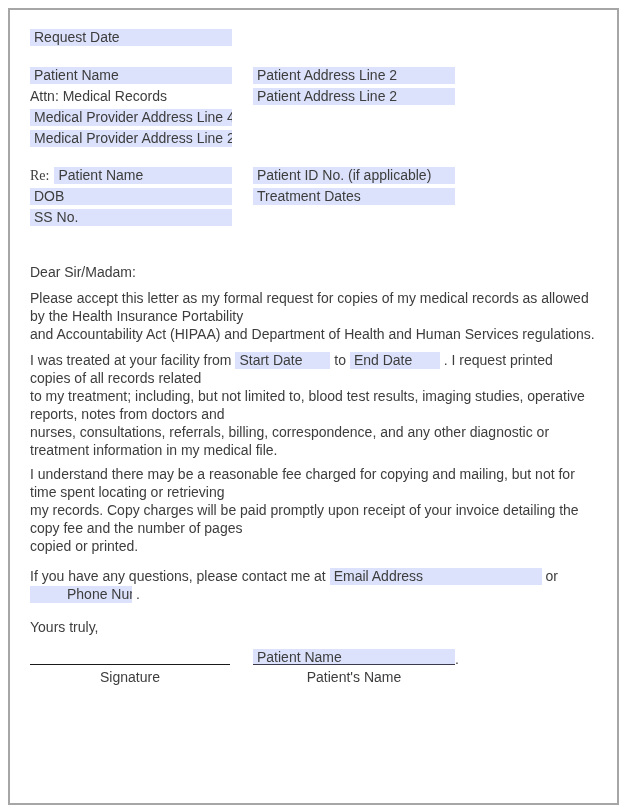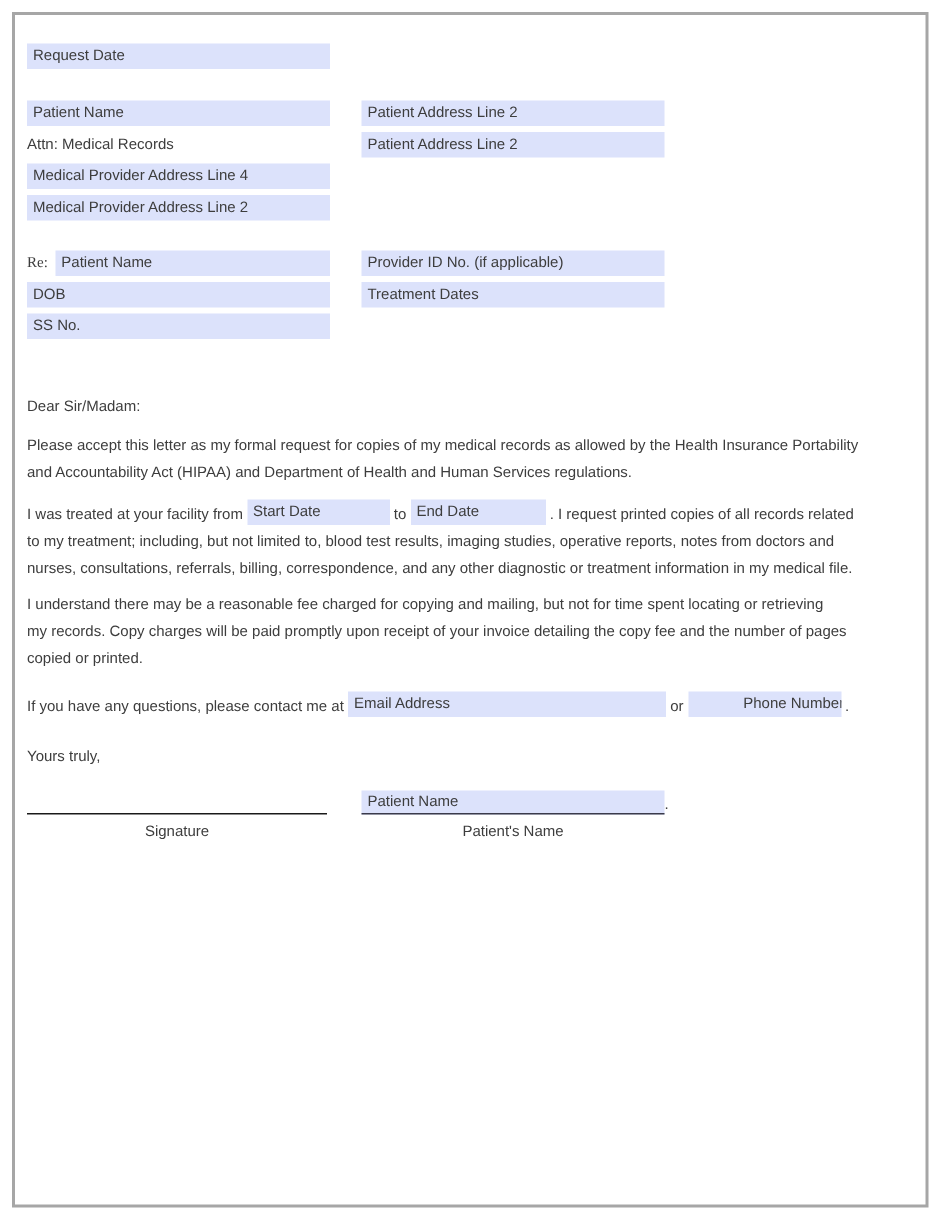--- a/index.html
+++ b/index.html
@@ -17,23 +17,23 @@
   }
   .page-frame {
     position: absolute;
     left: 8px; top: 8px;
     width: 611px; height: 797px;
     border: 2px solid var(--frame);
     background: #ffffff;
   }
   .content {
     position: absolute;
-    left: 18px; top: 29px;
+    left: 30px; top: 29px;
     width: 567px;
-    font-size: 10px;
+    font-size: 14px;
     line-height: 18px;
   }
   .field {
     display: block;
     background: var(--hl);
     height: 17px;
     line-height: 17px;
     padding: 0 4px;
     overflow: hidden;
     white-space: nowrap;
@@ -116,21 +116,21 @@
 
     <div class="empty-cell"></div>
     <div class="field">Medical Provider Address Line 2</div>
   </div>
 
   <div class="ref-grid">
     <div class="re-row">
       <span class="re-prefix">Re:</span>
       <span class="field re-field">Patient Name</span>
     </div>
-    <div class="field">Provider ID No. (if applicable)</div>
+    <div class="field">Patient ID No. (if applicable)</div>
 
     <div class="field">DOB</div>
     <div class="field">Treatment Dates</div>
 
     <div class="field">SS No.</div>
     <div class="empty-cell"></div>
   </div>
 
   <p class="para salutation">Dear Sir/Madam:</p>
 

